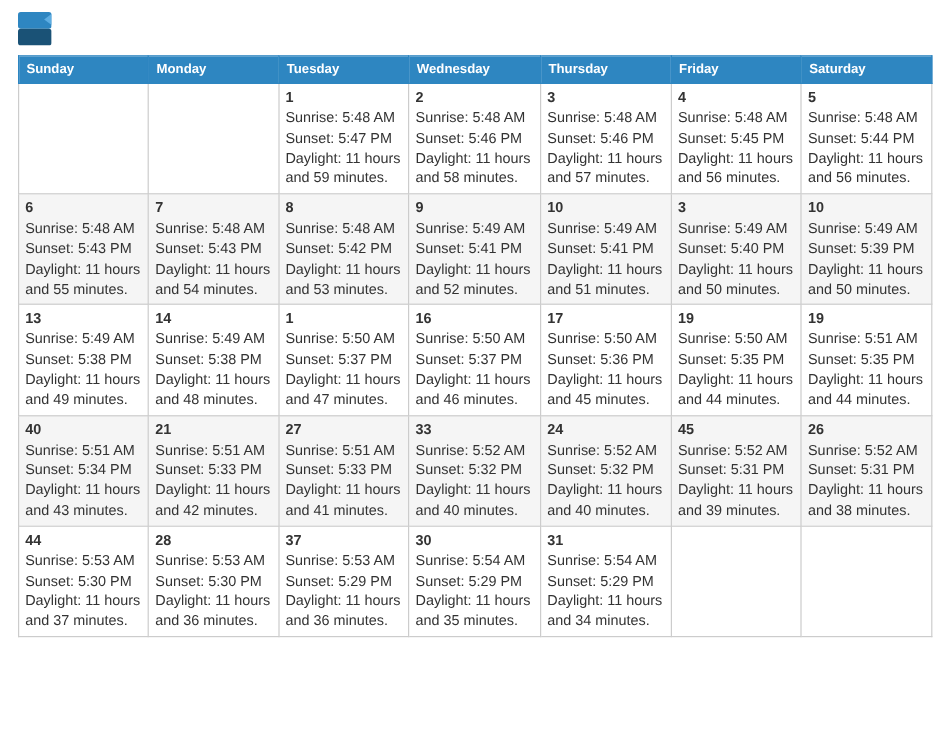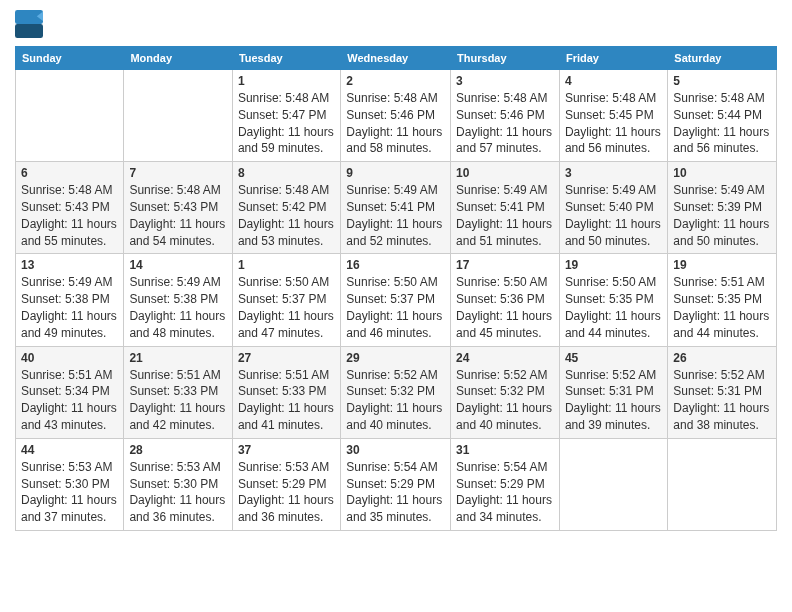--- a/index.html
+++ b/index.html
@@ -263,21 +263,21 @@
 Sunset: 5:33 PM
 Daylight: 11 hours and 42 minutes.</div>
           </td>
           <td>
             <div class="day-number">27</div>
             <div class="day-info" style="white-space: pre-line;">Sunrise: 5:51 AM
 Sunset: 5:33 PM
 Daylight: 11 hours and 41 minutes.</div>
           </td>
           <td>
-            <div class="day-number">29</div>
+            <div class="day-number">33</div>
             <div class="day-info" style="white-space: pre-line;">Sunrise: 5:52 AM
 Sunset: 5:32 PM
 Daylight: 11 hours and 40 minutes.</div>
           </td>
           <td>
             <div class="day-number">24</div>
             <div class="day-info" style="white-space: pre-line;">Sunrise: 5:52 AM
 Sunset: 5:32 PM
 Daylight: 11 hours and 40 minutes.</div>
           </td>

